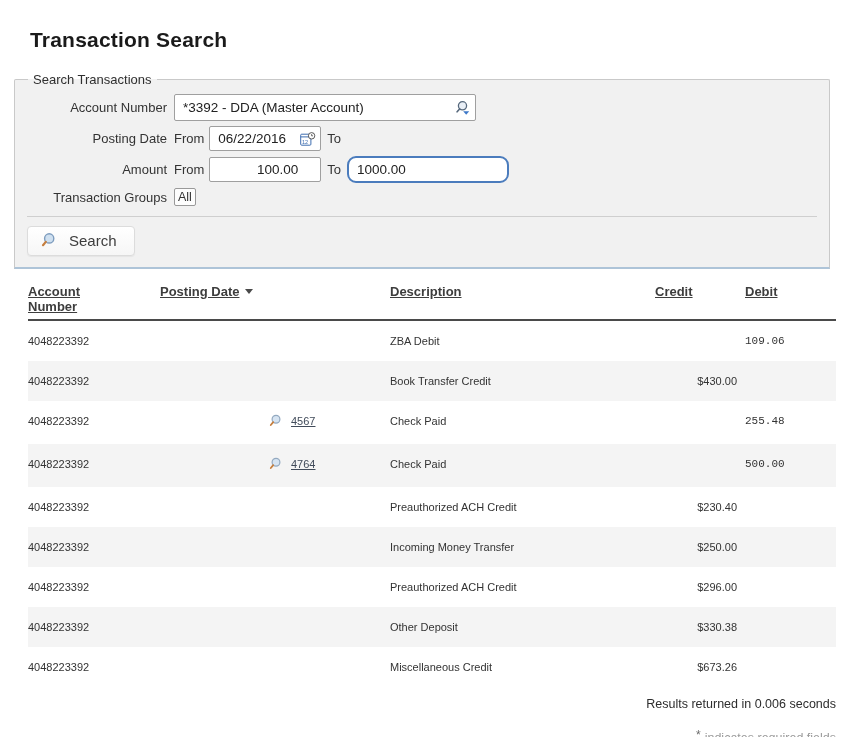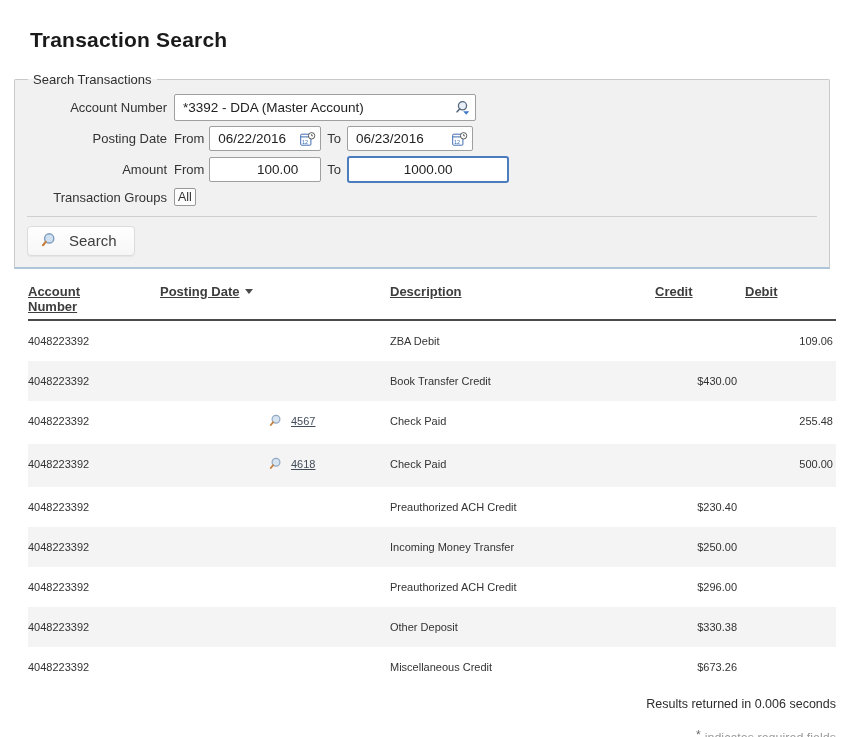--- a/index.html
+++ b/index.html
@@ -39,22 +39,22 @@
     font-family:"Liberation Sans", sans-serif; font-size:13.5px; color:#222;
     height:25px; padding:0 8px; width:100%;
   }
   .account-wrap { width:302px; height:27px; }
   .account-wrap .txt { height:27px; padding-right:30px; }
   .date-wrap-from { width:112px; }
   .date-wrap-to { width:126px; }
   .date-wrap-from .txt, .date-wrap-to .txt { padding-right:22px; }
   .amount-from { width:112px; text-align:right; }
   .amount-to {
-    width:162px; height:27px; text-align:center;
-    border:2px solid #4b7cbd; border-radius:3px;
+    width:162px; height:27px; text-align:left;
+    border:2px solid #4b7cbd; border-radius:9px;
   }
   .in-field-icon { position:absolute; top:50%; transform:translateY(-50%); right:5px; cursor:pointer; line-height:0; }
   .groups-chip {
     display:inline-block; border:1px solid #999; background:#fdfdfd;
     font-size:12.5px; color:#333; padding:1px 3px; border-radius:2px; cursor:pointer;
   }
   .panel-divider { border:none; border-top:1px solid #cfcfcf; margin:10px 0 0 0; }
   .search-row { padding:9px 0 11px 0; }
   .search-btn {
     display:inline-flex; align-items:center; gap:11px;
@@ -80,21 +80,21 @@
     display:inline-block; width:0; height:0; margin-left:6px;
     border-left:4px solid transparent; border-right:4px solid transparent;
     border-top:5px solid #4a4a4a; vertical-align:2px;
   }
   .results tbody td {
     font-size:11px; color:#333; vertical-align:top;
     padding:12px 0 12px 0; height:40px; line-height:16px;
   }
   .results tbody tr:nth-child(even) { background:#f4f4f4; }
   .td-credit { text-align:right; padding-right:8px !important; }
-  .td-debit  { text-align:right; padding-right:3px !important; }
+  .td-debit  { text-align:left; padding-right:3px !important;font-family:Liberation Mono, monospace; }
   .check-wrap { display:inline-flex; align-items:center; gap:8px; margin-left:108px; }
   .check-wrap a { color:#414b5a; text-decoration:underline; cursor:pointer; }
 
   
   .results-footer { width:808px; margin-left:28px; text-align:right; }
   .results-time { margin-top:10px; font-size:12.5px; color:#2d2d2d; }
   .required-note { margin-top:17px; font-size:12.5px; color:#9b9b9b; }
   .required-star { color:#6b6b6b; font-size:12px; vertical-align:3px; margin-right:4px; }
 </style>
 </head>
@@ -131,33 +131,20 @@
             <rect x="0.7" y="2.7" width="10.2" height="11" rx="1" fill="#ffffff" stroke="#3e6db0" stroke-width="1"></rect>
             <line x1="0.7" y1="5.4" x2="10.9" y2="5.4" stroke="#3e6db0" stroke-width="1"></line>
             <text x="2" y="12" font-size="5.5" fill="#3e6db0" font-family="sans-serif">12</text>
             <circle cx="11.6" cy="4.3" r="3.2" fill="#fdfdfd" stroke="#4a4a4a" stroke-width="0.9"></circle>
             <line x1="11.6" y1="4.3" x2="11.6" y2="2.6" stroke="#4a4a4a" stroke-width="0.8"></line>
             <line x1="11.6" y1="4.3" x2="13" y2="4.3" stroke="#4a4a4a" stroke-width="0.8"></line>
           </svg>
         </span>
       </span>
       <span class="sub-label to-label">To</span>
-      <span class="field-wrap date-wrap-to">
-        <input class="txt" type="text" value="06/23/2016" style="">
-        <span class="in-field-icon">
-          <svg width="16" height="15" viewBox="0 0 16 15">
-            <rect x="0.7" y="2.7" width="10.2" height="11" rx="1" fill="#ffffff" stroke="#3e6db0" stroke-width="1"></rect>
-            <line x1="0.7" y1="5.4" x2="10.9" y2="5.4" stroke="#3e6db0" stroke-width="1"></line>
-            <text x="2" y="12" font-size="5.5" fill="#3e6db0" font-family="sans-serif">12</text>
-            <circle cx="11.6" cy="4.3" r="3.2" fill="#fdfdfd" stroke="#4a4a4a" stroke-width="0.9"></circle>
-            <line x1="11.6" y1="4.3" x2="11.6" y2="2.6" stroke="#4a4a4a" stroke-width="0.8"></line>
-            <line x1="11.6" y1="4.3" x2="13" y2="4.3" stroke="#4a4a4a" stroke-width="0.8"></line>
-          </svg>
-        </span>
-      </span>
     </div>
 
     <div class="form-row">
       <span class="form-label">Amount</span>
       <span class="sub-label">From</span>
       <span class="field-wrap date-wrap-from">
         <input class="txt amount-from" type="text" value="100.00" style="">
       </span>
       <span class="sub-label to-label">To</span>
       <span class="field-wrap">
@@ -247,21 +234,21 @@
       <tr>
         <td>4048223392</td>
         <td>
           <span class="check-wrap">
             <span style="line-height:0;">
               <svg width="15" height="14" viewBox="0 0 15 14">
                 <circle cx="8" cy="5.2" r="3.9" fill="#d6e4f2" stroke="#93a9c0" stroke-width="1.2"></circle>
                 <line x1="5.2" y1="8.2" x2="2.8" y2="11" stroke="#c67f3f" stroke-width="1.8" stroke-linecap="round"></line>
               </svg>
             </span>
-            <a>4618</a>
+            <a>4764</a>
           </span>
         </td>
         <td>Check Paid</td>
         <td class="td-credit"></td>
         <td class="td-debit">500.00</td>
       </tr>
       <tr>
         <td>4048223392</td>
         <td></td>
         <td>Preauthorized ACH Credit</td>

